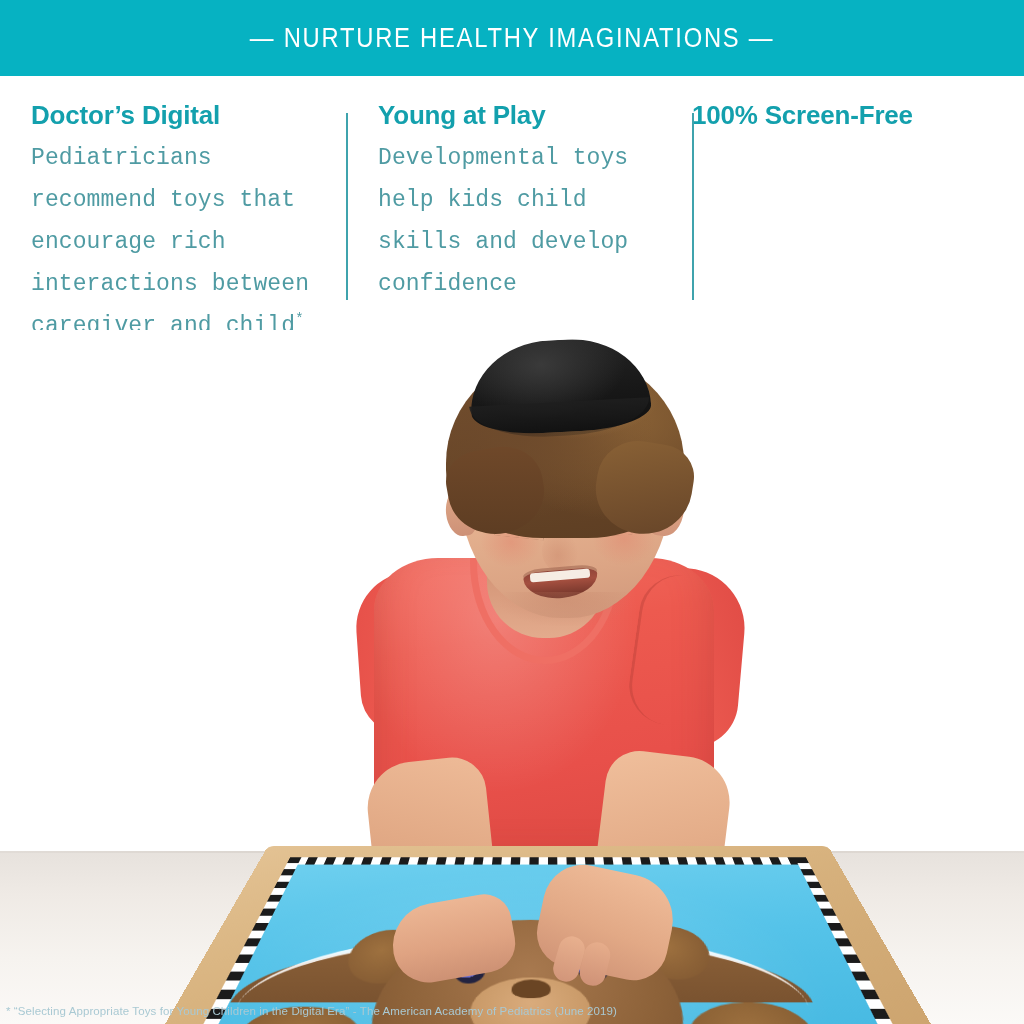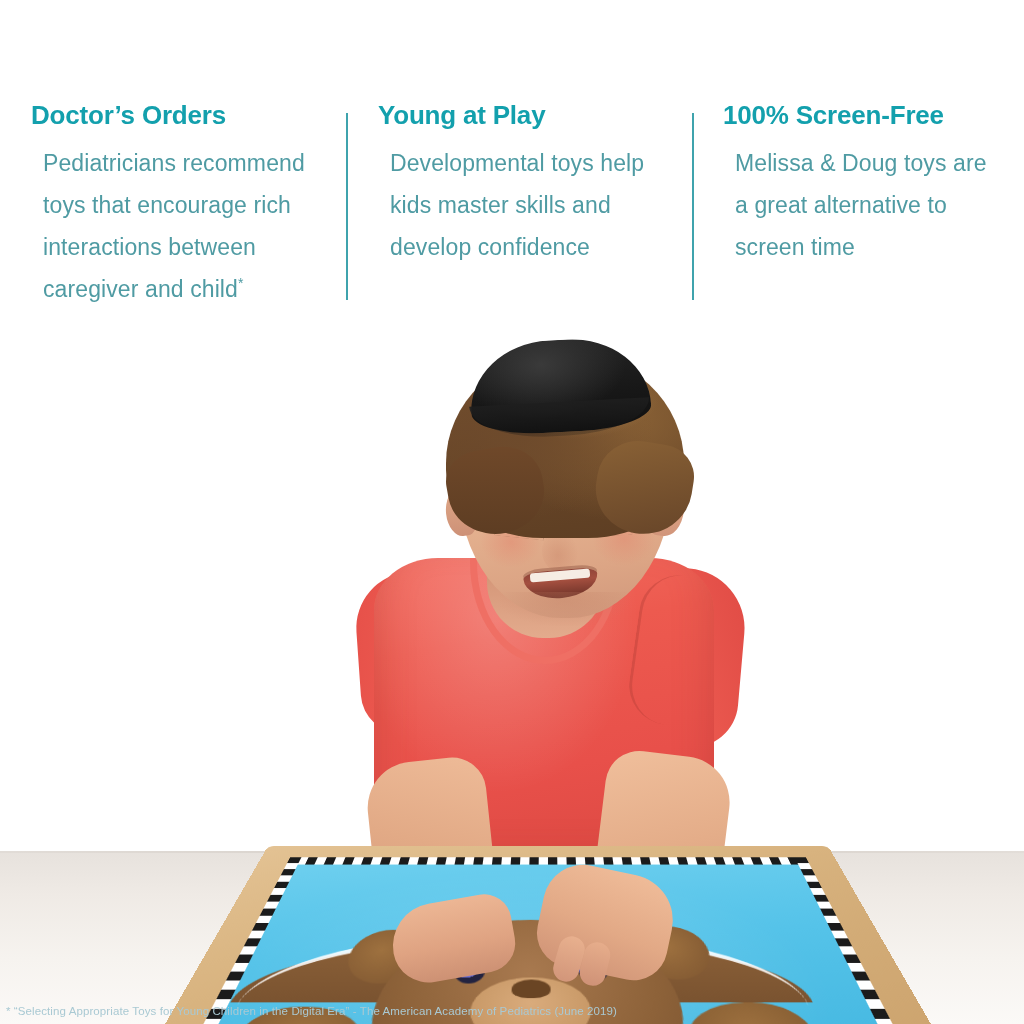--- a/index.html
+++ b/index.html
@@ -29,41 +29,42 @@
   }
 
   
   .columns{
     position:absolute;left:0;top:100px;width:1024px;height:250px;
     display:flex;
   }
   .col{position:relative;box-sizing:border-box;}
   .col-1{width:346px;padding-left:31px;padding-right:18px;}
   .col-2{width:346px;padding-left:32px;padding-right:18px;}
-  .col-3{width:332px;padding-left:31px;padding-right:14px;}
+  .col-3{width:332px;padding-right:14px;}
   .divider{
     position:absolute;top:13px;left:0;width:2px;height:187px;
     background:#3fa3ad;
   }
   .col-head{
     color:#13a0ad;
     font-size:26px;
     font-weight:bold;
     letter-spacing:-0.2px;
     line-height:30px;
     margin:0 0 7px 0;
     white-space:nowrap;
   }
   .col-body{
     color:#4f9ba3;
     font-size:23px;
     font-weight:300;
     line-height:42px;
-    margin:12px;
+    margin:0;
     letter-spacing:0.1px;
+    font-family:Liberation Mono, monospace;
   }
   .col-body sup{font-size:14px;vertical-align:super;line-height:0;}
 
   
   .photo{
     position:absolute;left:0;top:330px;width:1024px;height:694px;
     overflow:hidden;
   }
   .backdrop{
     position:absolute;left:0;top:0;width:1024px;height:523px;
@@ -389,38 +390,40 @@
     font-weight:300;
     letter-spacing:.1px;
     white-space:nowrap;
   }
 </style>
 </head>
 <body>
 
 <div id="stage">
 
+  <div class="header-band">
+    <div class="header-title">— NURTURE HEALTHY IMAGINATIONS —</div>
+  </div>
 
   <div class="columns">
 
     <div class="col col-1">
-      <div class="col-head">Doctor’s Orders</div>
+      <div class="col-head">Doctor’s Digital</div>
       <div class="col-body"><span>Pediatricians recommend toys that encourage rich interactions between caregiver and child</span><sup>*</sup></div>
     </div>
 
     <div class="col col-2">
       <div class="divider"></div>
       <div class="col-head">Young at Play</div>
-      <div class="col-body">Developmental toys help kids master skills and develop confidence</div>
+      <div class="col-body">Developmental toys help kids child skills and develop confidence</div>
     </div>
 
     <div class="col col-3">
       <div class="divider"></div>
       <div class="col-head">100% Screen-Free</div>
-      <div class="col-body">Melissa &amp; Doug toys are a great alternative to screen time</div>
     </div>
 
   </div>
 
   <div class="photo">
 
     <div class="backdrop"></div>
     <div class="table-edge"></div>
     <div class="table-surface"></div>
 

